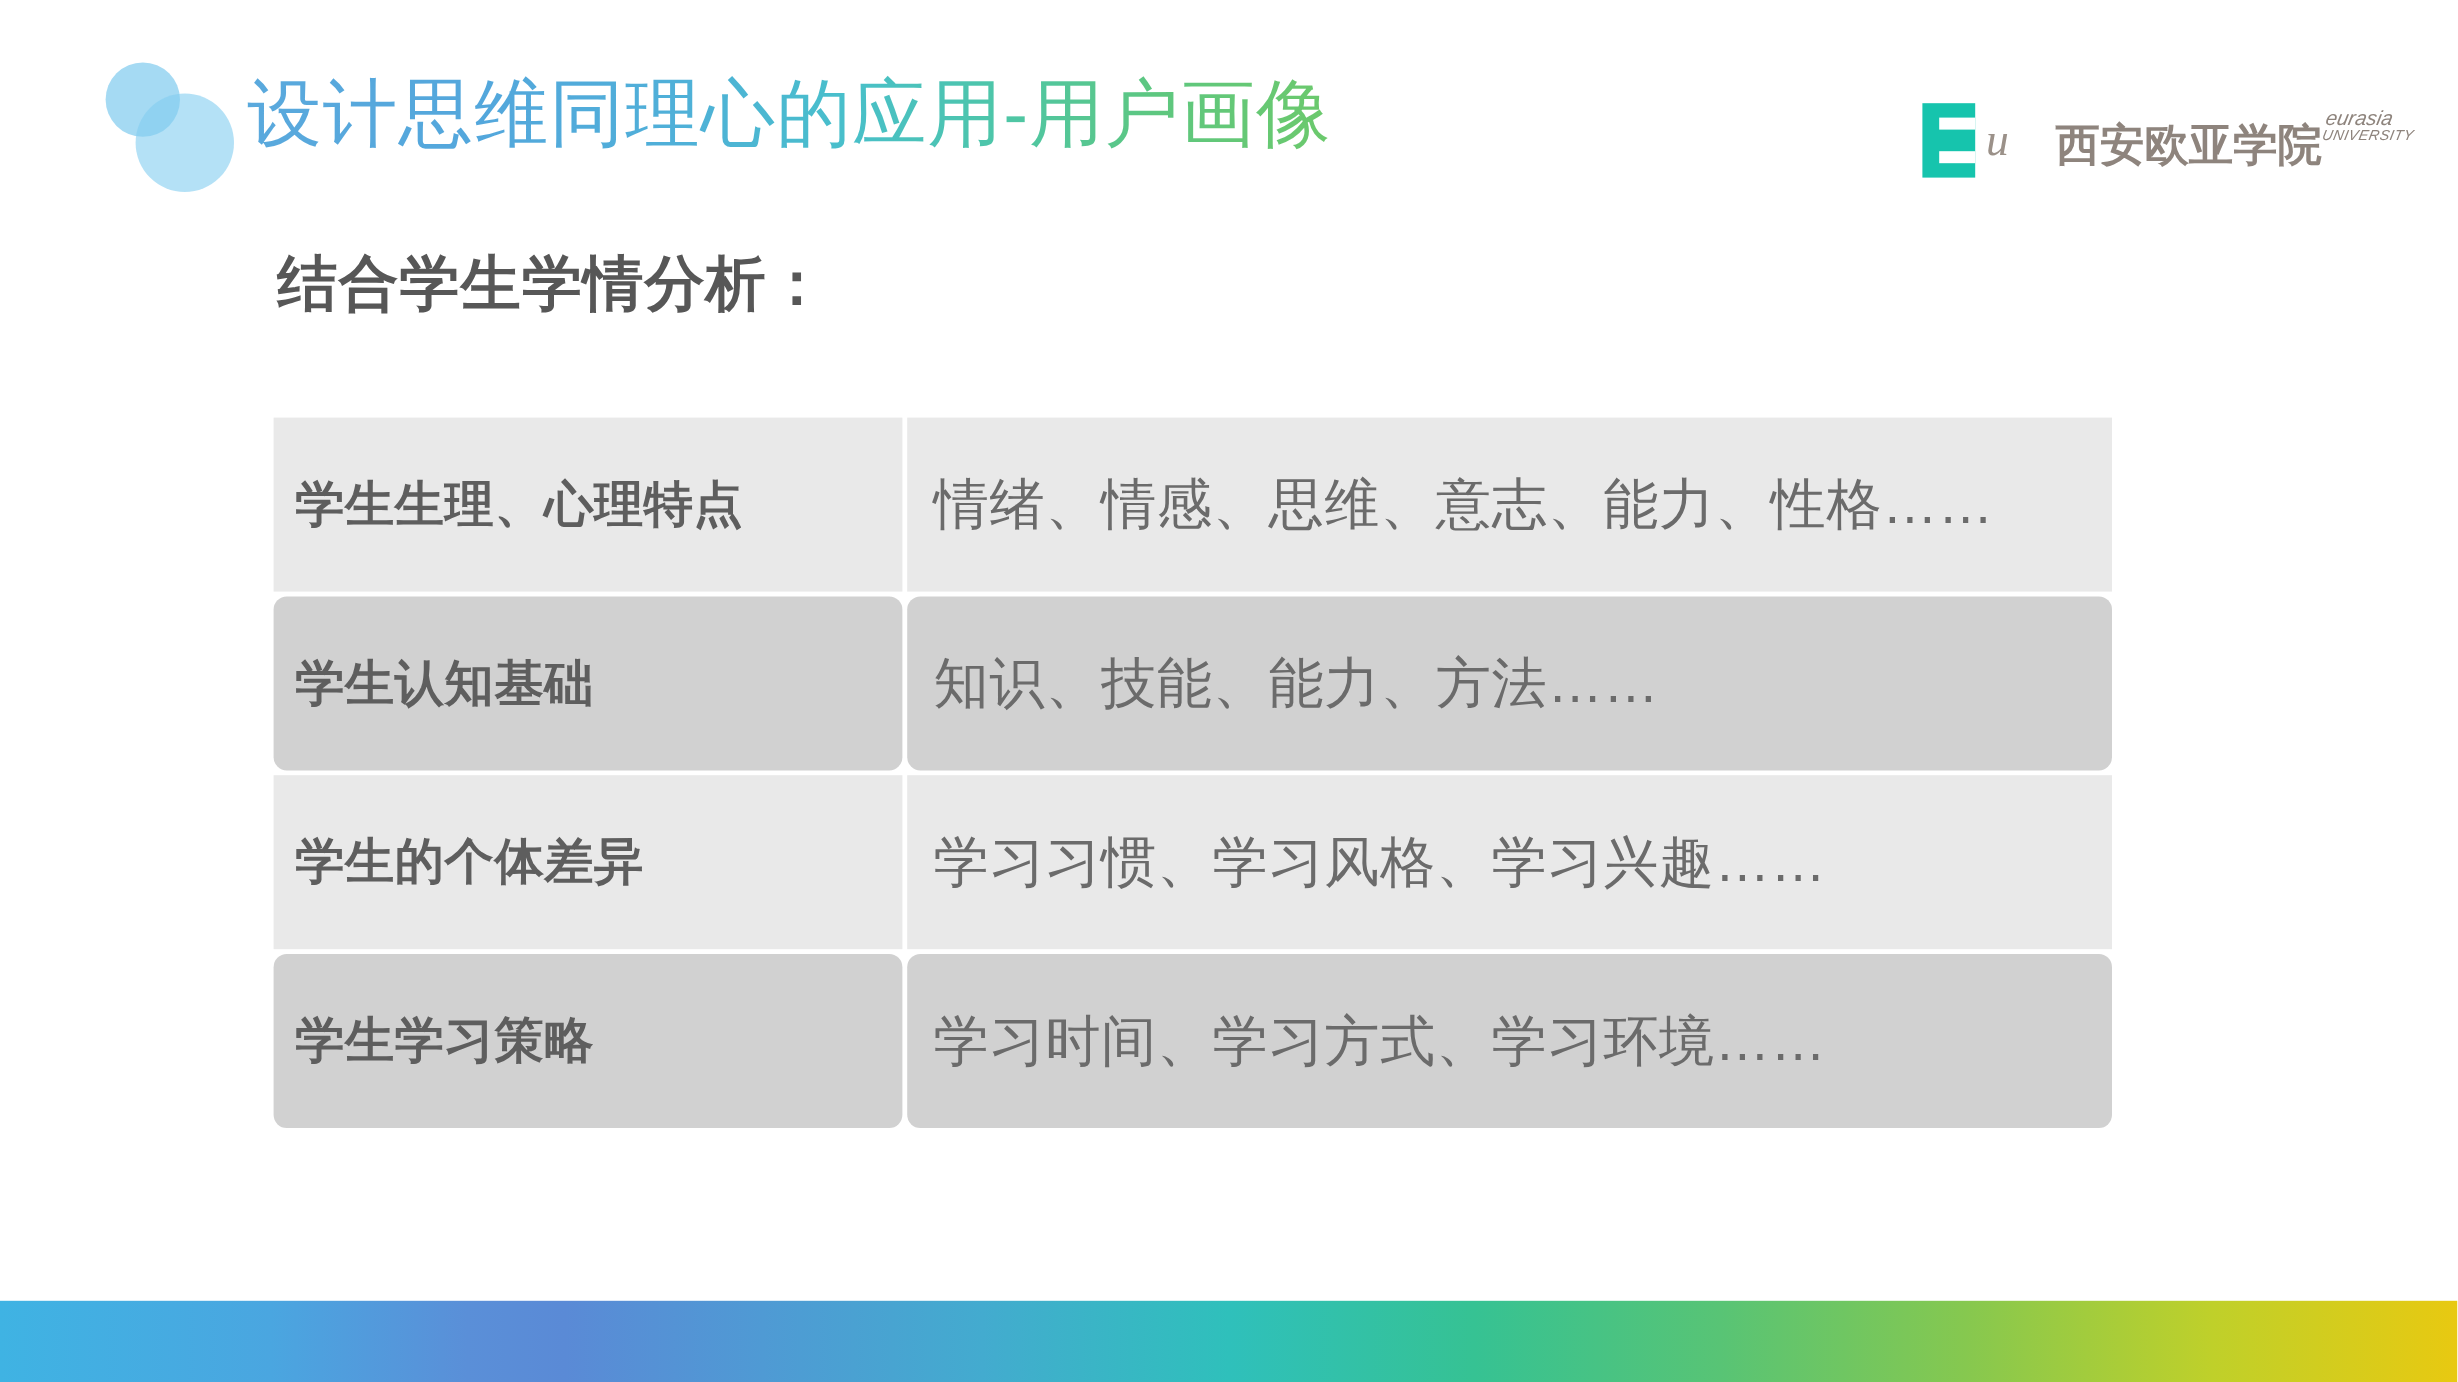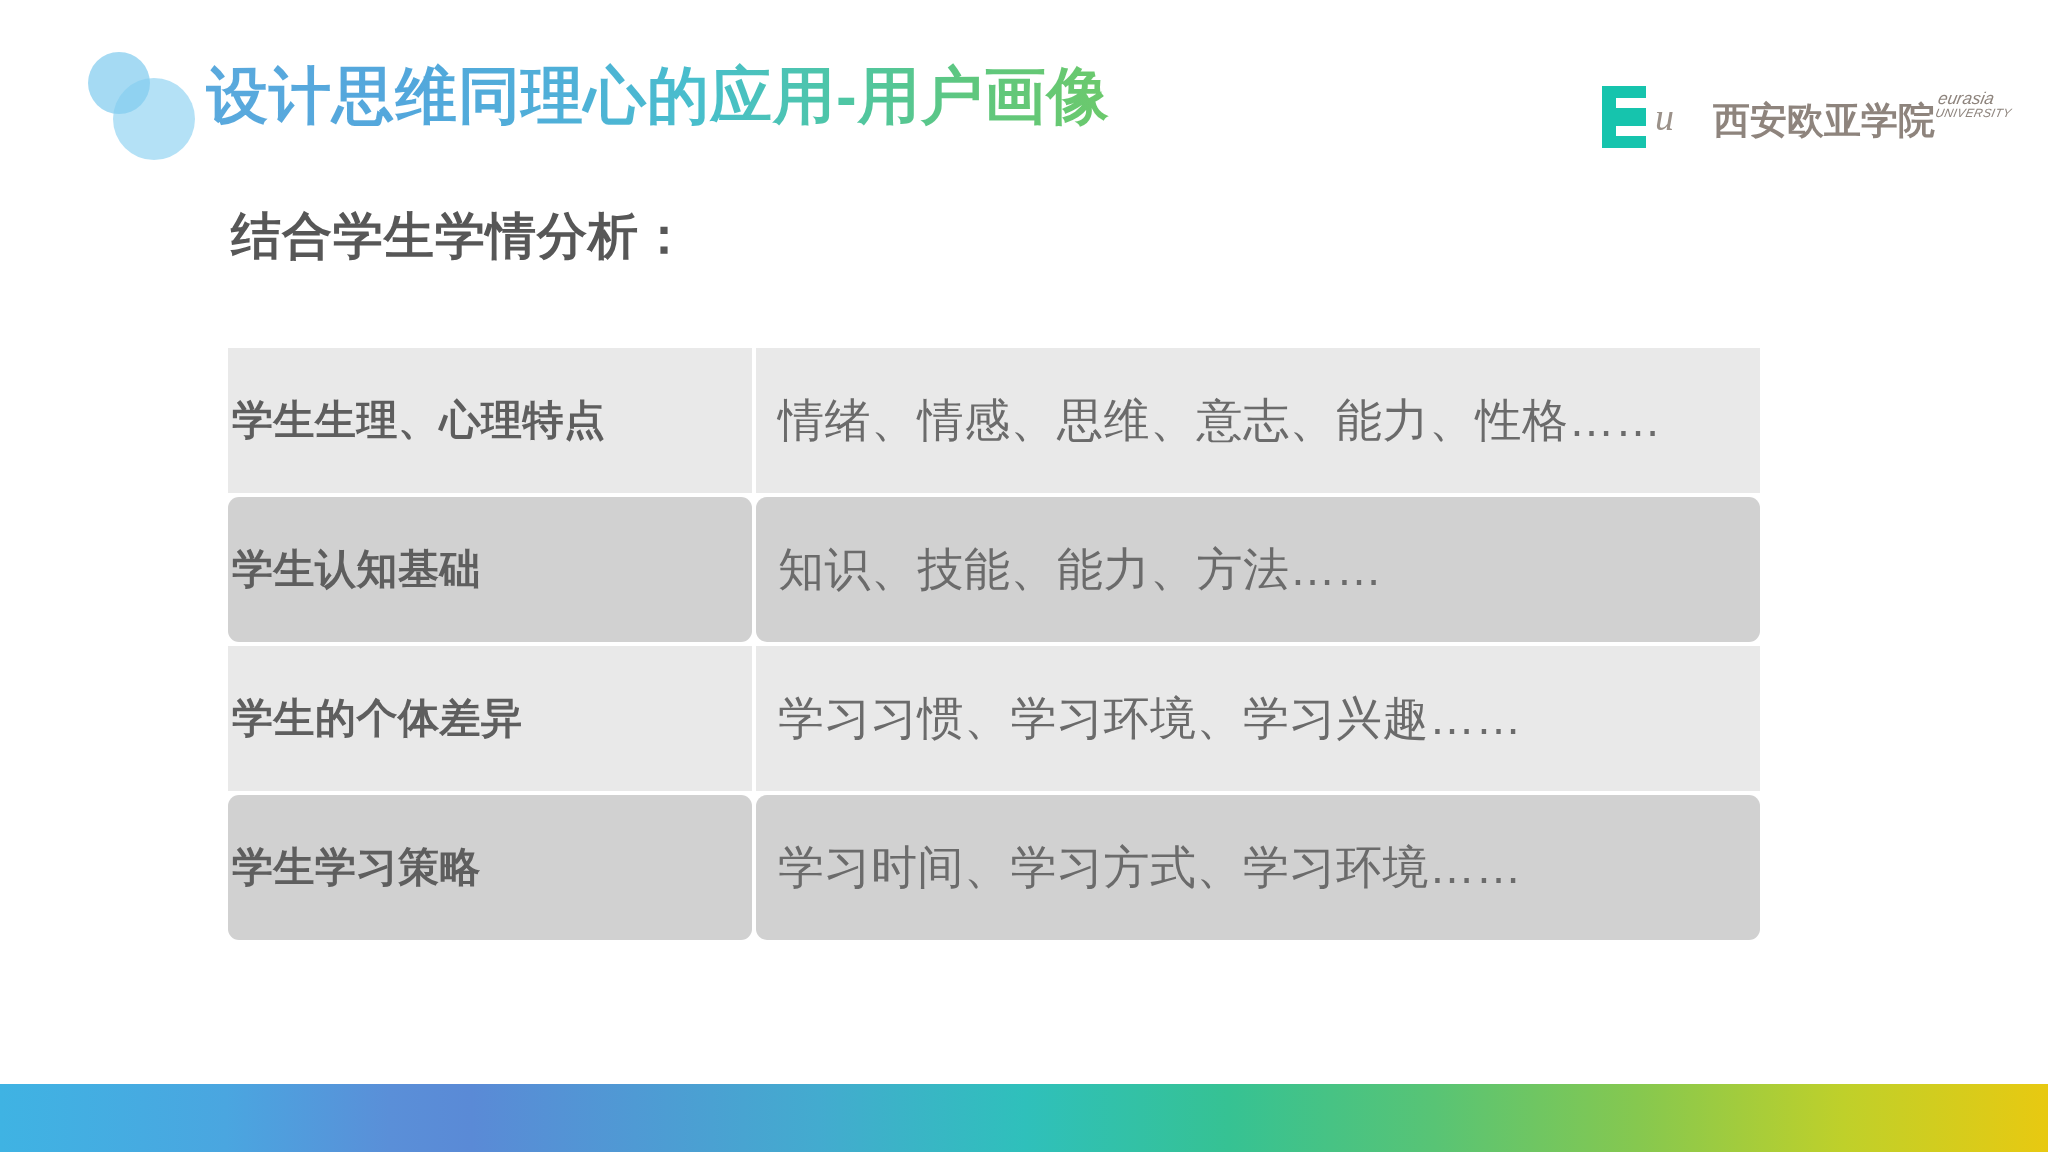--- a/index.html
+++ b/index.html
@@ -44,21 +44,21 @@
     border-radius: 50%;
     background: rgba(130, 205, 240, 0.60);
   }
 
   
   .slide-title {
     position: absolute;
     left: 206px;
     top: 62px;
     font-size: 62px;
-    font-weight: 700;
+    font-weight: 400;
     letter-spacing: 1px;
     line-height: 1.1;
     white-space: nowrap;
     background-image: linear-gradient(90deg,
         #5aa9dd 0%,
         #53a7dc 22%,
         #4fb0d8 40%,
         #48bfcb 55%,
         #4ec6a6 70%,
         #5ec77f 84%,
@@ -173,21 +173,21 @@
     column-gap: 4px;
     height: 145px;
   }
   .cell {
     display: flex;
     align-items: center;
     box-sizing: border-box;
   }
   .cell-label {
     width: 524px;
-    padding-left: 4px;
+    padding-left: 18px;
     font-size: 41px;
     font-weight: bold;
     color: #5e5e5e;
     letter-spacing: 0.5px;
   }
   .cell-value {
     flex: 1;
     padding-left: 22px;
     font-size: 46px;
     font-weight: 400;
@@ -250,21 +250,21 @@
       <div class="cell cell-value">情绪、情感、思维、意志、能力、性格……</div>
     </div>
 
     <div class="table-row row-dark">
       <div class="cell cell-label">学生认知基础</div>
       <div class="cell cell-value">知识、技能、能力、方法……</div>
     </div>
 
     <div class="table-row row-light">
       <div class="cell cell-label">学生的个体差异</div>
-      <div class="cell cell-value">学习习惯、学习环境、学习兴趣……</div>
+      <div class="cell cell-value">学习习惯、学习风格、学习兴趣……</div>
     </div>
 
     <div class="table-row row-dark">
       <div class="cell cell-label">学生学习策略</div>
       <div class="cell cell-value">学习时间、学习方式、学习环境……</div>
     </div>
 
   </div>
 
   <div class="bottom-bar"></div>

